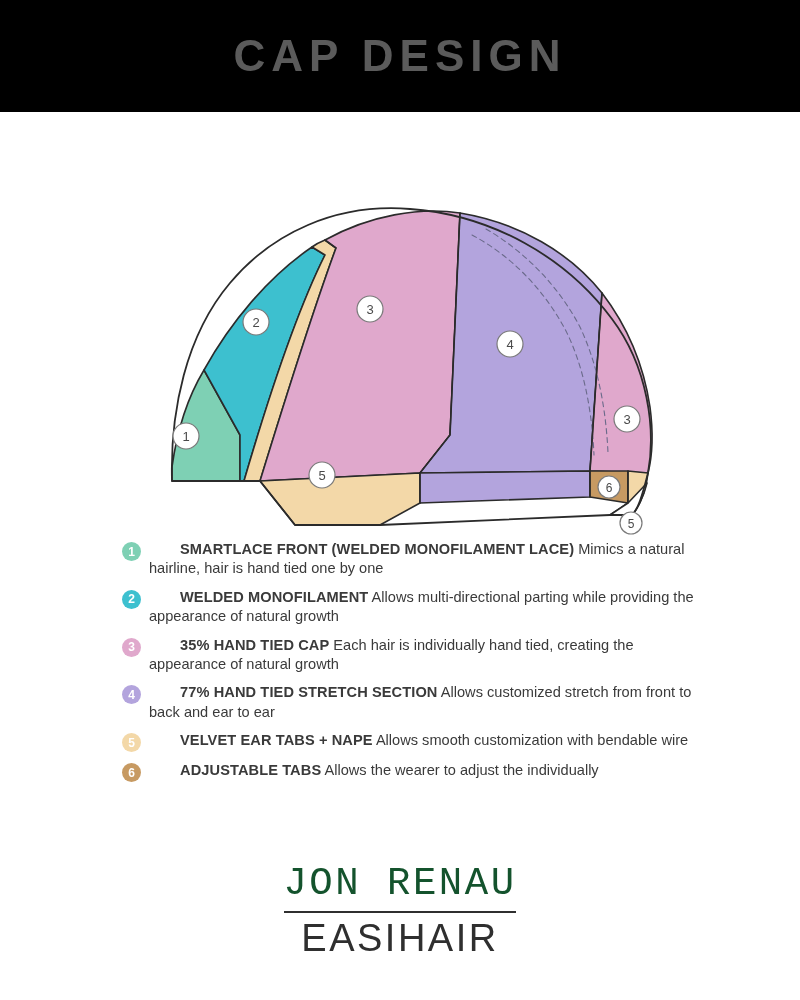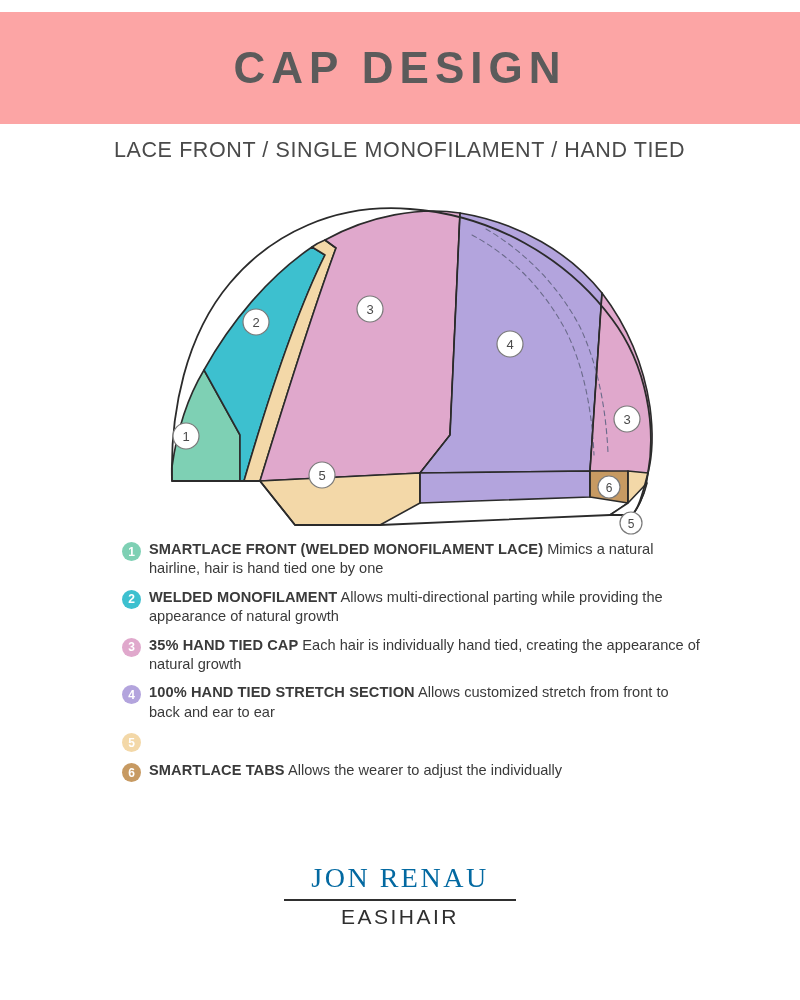--- a/index.html
+++ b/index.html
@@ -16,24 +16,24 @@
   }
   .page {
     position: relative;
     width: 800px;
     height: 1000px;
     background: #ffffff;
   }
   
   .header-band {
     position: absolute;
-    top: 12px; left: 0;
+    top: 0; left: 0;
     width: 800px;
     height: 112px;
-    background: #fca5a5;
+    background: #000000;
     display: flex;
     align-items: center;
     justify-content: center;
   }
   .header-title {
     font-size: 44px;
     letter-spacing: 6px;
     font-weight: bold;
     color: #5b5b5b;
     font-family: "Liberation Sans", sans-serif;
@@ -88,61 +88,61 @@
   }
   .legend-text {
     font-size: 14.6px;
     line-height: 1.33;
     color: #3a3a3a;
     font-family: "Liberation Sans", sans-serif;
   }
   .legend-text b {
     font-weight: bold;
     letter-spacing: 0.1px;
+    margin-left: 31px;
   }
   
   .footer {
     position: absolute;
     top: 862px;
     left: 0;
     width: 800px;
     text-align: center;
   }
   .brand-top {
-    font-size: 28px;
+    font-size: 39px;
     letter-spacing: 2.5px;
-    color: #0369a1;
-    font-family: Liberation Serif, serif;
+    color: #14532d;
+    font-family: Liberation Mono, monospace;
     padding-bottom: 3px;
     display: inline-block;
   }
   .brand-rule {
     width: 232px;
     height: 2px;
     background: #2f2f2f;
     margin: 2px auto 4px auto;
   }
   .brand-bottom {
-    font-size: 21px;
+    font-size: 38px;
     letter-spacing: 2.5px;
     color: #2f2f2f;
     font-family: "Liberation Sans", sans-serif;
     display: inline-block;
   }
 </style>
 </head>
 <body>
 
 <div class="page">
 
   <div class="header-band">
     <div class="header-title">CAP DESIGN</div>
   </div>
 
-  <div class="subtitle">LACE FRONT / SINGLE MONOFILAMENT / HAND TIED</div>
 
   <div class="diagram">
     <svg width="570" height="355" viewBox="0 0 570 355" xmlns="http://www.w3.org/2000/svg">
       <g stroke="#2b2b2b" stroke-width="1.6" stroke-linejoin="round" stroke-linecap="round">
 
         <path fill="#7ed0b4" d="M 52 282 C 58 238 72 205 84 185 L 120 250 L 120 296 L 52 296 Z"></path>
 
         <path fill="#3dc0cf" d="M 84 185 C 110 138 148 92 192 62 L 205 70 C 180 120 152 200 124 296 L 120 296 L 120 250 Z"></path>
 
         <path fill="#f3d8a8" d="M 192 62 C 196 59 200 57 205 55 L 216 63 C 195 120 168 205 140 296 L 124 296 C 152 200 180 120 205 70 Z"></path>
@@ -238,33 +238,37 @@
       <div class="badge" style="background:#e0a8cc">3</div>
       <div class="legend-text">
         <b>35% HAND TIED CAP</b>
         <span>Each hair is individually hand tied, creating the appearance of natural growth</span>
       </div>
     </div>
 
     <div class="legend-row">
       <div class="badge" style="background:#b3a4dd">4</div>
       <div class="legend-text">
-        <b>100% HAND TIED STRETCH SECTION</b>
+        <b>77% HAND TIED STRETCH SECTION</b>
         <span>Allows customized stretch from front to back and ear to ear</span>
       </div>
     </div>
 
     <div class="legend-row">
       <div class="badge" style="background:#f3d8a8">5</div>
+      <div class="legend-text">
+        <b>VELVET EAR TABS + NAPE</b>
+        <span>Allows smooth customization with bendable wire</span>
+      </div>
     </div>
 
     <div class="legend-row">
       <div class="badge" style="background:#c79a62">6</div>
       <div class="legend-text">
-        <b>SMARTLACE TABS</b>
+        <b>ADJUSTABLE TABS</b>
         <span>Allows the wearer to adjust the individually</span>
       </div>
     </div>
 
   </div>
 
   <div class="footer">
     <div class="brand-top">JON RENAU</div>
     <div class="brand-rule"></div>
     <div class="brand-bottom">EASIHAIR</div>

